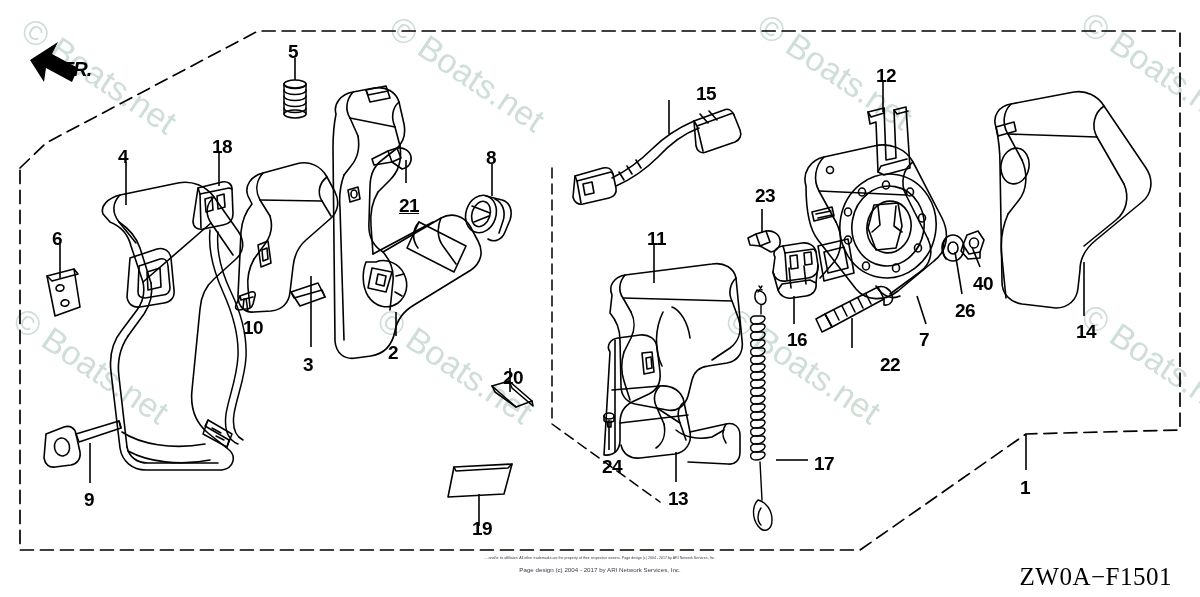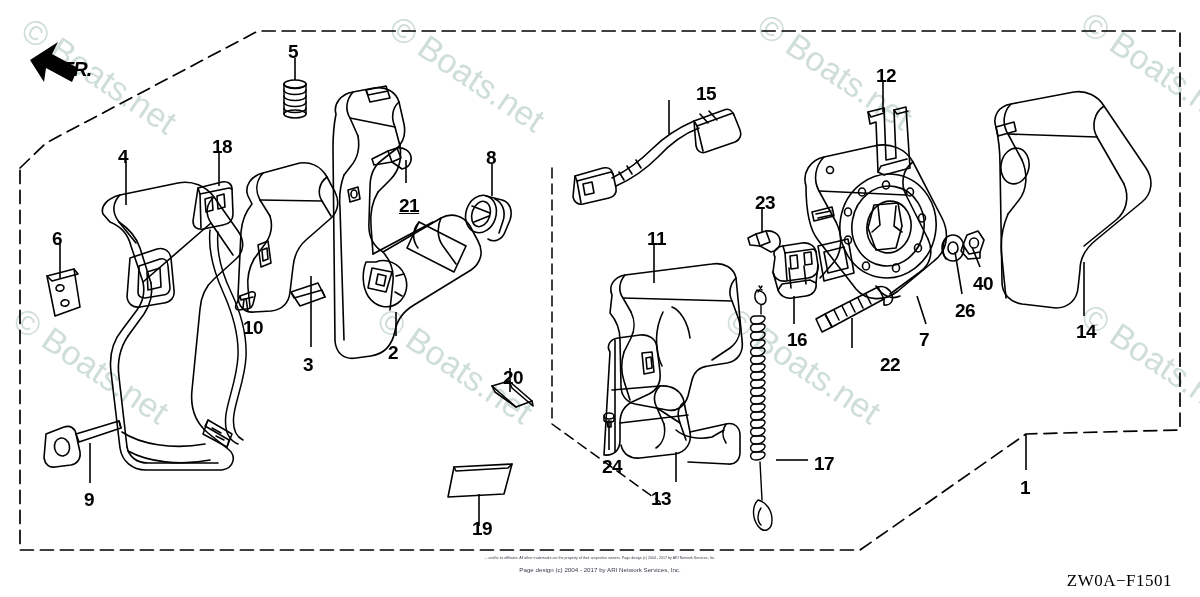--- a/index.html
+++ b/index.html
@@ -26,21 +26,21 @@
     font-weight:bold;
     font-style:italic;
     font-size:20px;
     color:#000;
     letter-spacing:-1px;
   }
   .partno{
     position:absolute;
     right:28px;bottom:6px;
     font-family:"Liberation Serif", serif;
-    font-size:17px;
+    font-size:25px;
     color:#000;
     letter-spacing:0.5px;
     white-space:nowrap;
   }
   .fineprint{
     position:absolute;
     left:0;right:0;
     text-align:center;
     font-family:"Liberation Sans", sans-serif;
     color:#3a3a4a;
@@ -496,31 +496,31 @@
       <div class="callout" style="left: 303px; top: 355px;">3</div>
       <div class="callout" style="left: 118px; top: 147px;">4</div>
       <div class="callout" style="left: 288px; top: 42px;">5</div>
       <div class="callout" style="left: 52px; top: 229px;">6</div>
       <div class="callout" style="left: 919px; top: 330px;">7</div>
       <div class="callout" style="left: 486px; top: 148px;">8</div>
       <div class="callout" style="left: 84px; top: 490px;">9</div>
       <div class="callout" style="left: 243px; top: 318px;">10</div>
       <div class="callout" style="left: 647px; top: 229px;">11</div>
       <div class="callout" style="left: 876px; top: 66px;">12</div>
-      <div class="callout" style="left: 651px; top: 489px;">13</div>
+      <div class="callout" style="left: 668px; top: 489px;">13</div>
       <div class="callout" style="left: 1076px; top: 322px;">14</div>
       <div class="callout" style="left: 662px; top: 84px; margin-left: 34px;">15</div>
       <div class="callout" style="left: 787px; top: 330px;">16</div>
       <div class="callout" style="left: 814px; top: 454px;">17</div>
       <div class="callout" style="left: 212px; top: 137px;">18</div>
       <div class="callout" style="left: 472px; top: 519px;">19</div>
       <div class="callout" style="left: 503px; top: 352px; margin-top: 16px;">20</div>
       <div class="callout" style="left: 399px; top: 196px; text-decoration: underline;">21</div>
       <div class="callout" style="left: 880px; top: 355px;">22</div>
-      <div class="callout" style="left: 755px; top: 193px;">23</div>
+      <div class="callout" style="left: 755px; top: 186px;">23</div>
       <div class="callout" style="left: 602px; top: 457px;">24</div>
       <div class="callout" style="left: 973px; top: 274px;">40</div>
       <div class="callout" style="left: 955px; top: 301px;">26</div>
     </div>
 
   <div class="fr-label" style="left:62px;top:58px;">FR.</div>
 
   <div class="fineprint l1">... and/or its affiliates. All other trademarks are the property of their respective owners. Page design (c) 2004 - 2017 by ARI Network Services, Inc.</div>
   <div class="fineprint l2">Page design (c) 2004 - 2017 by ARI Network Services, Inc.</div>
 

